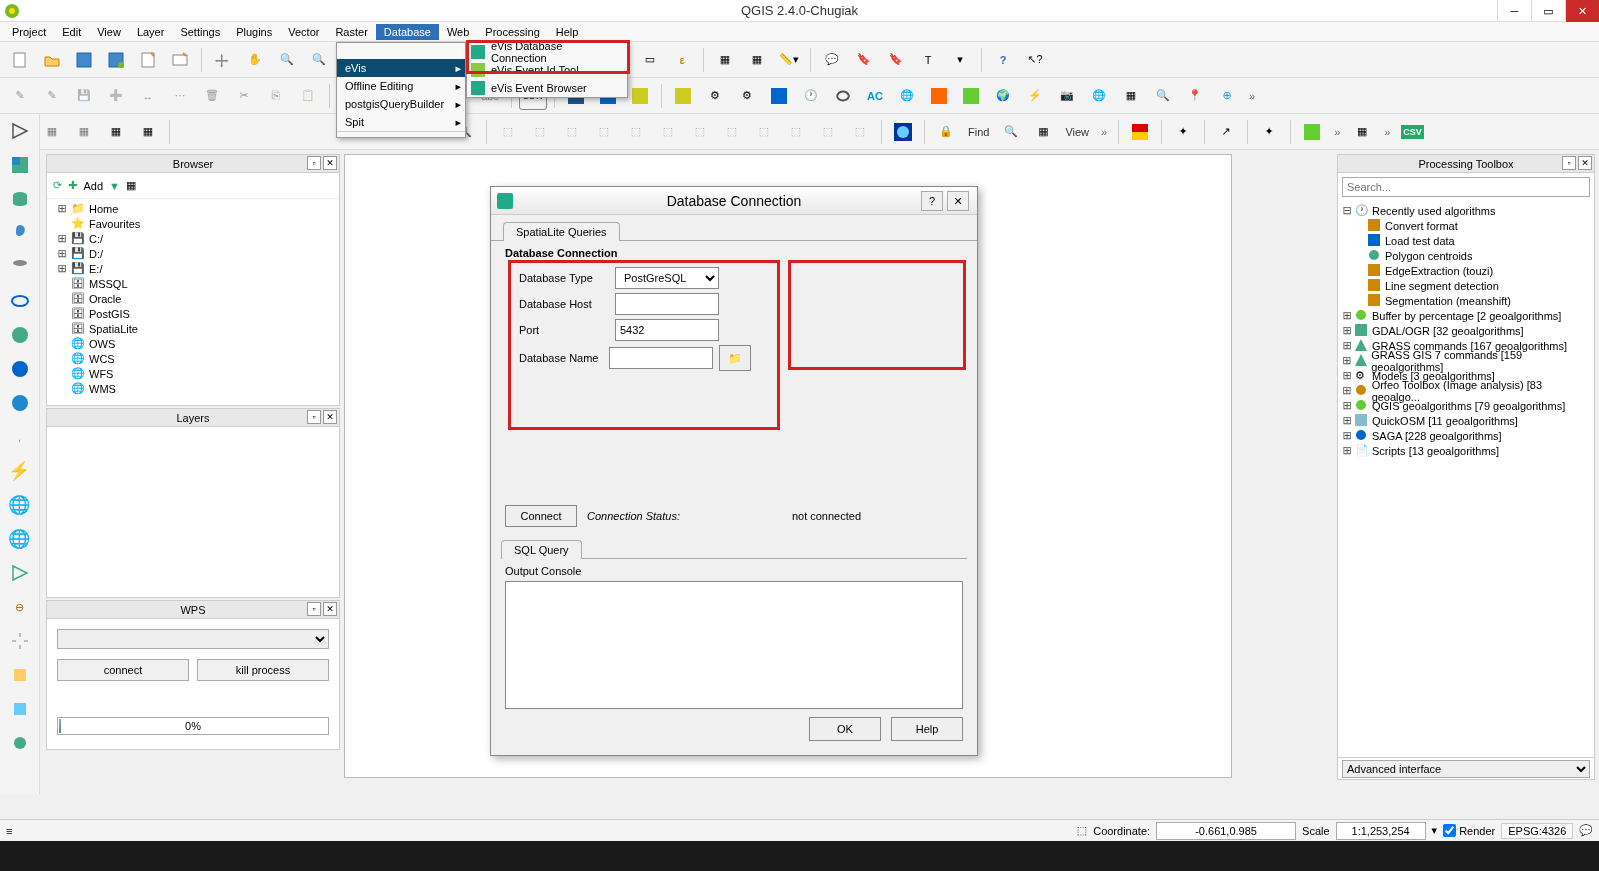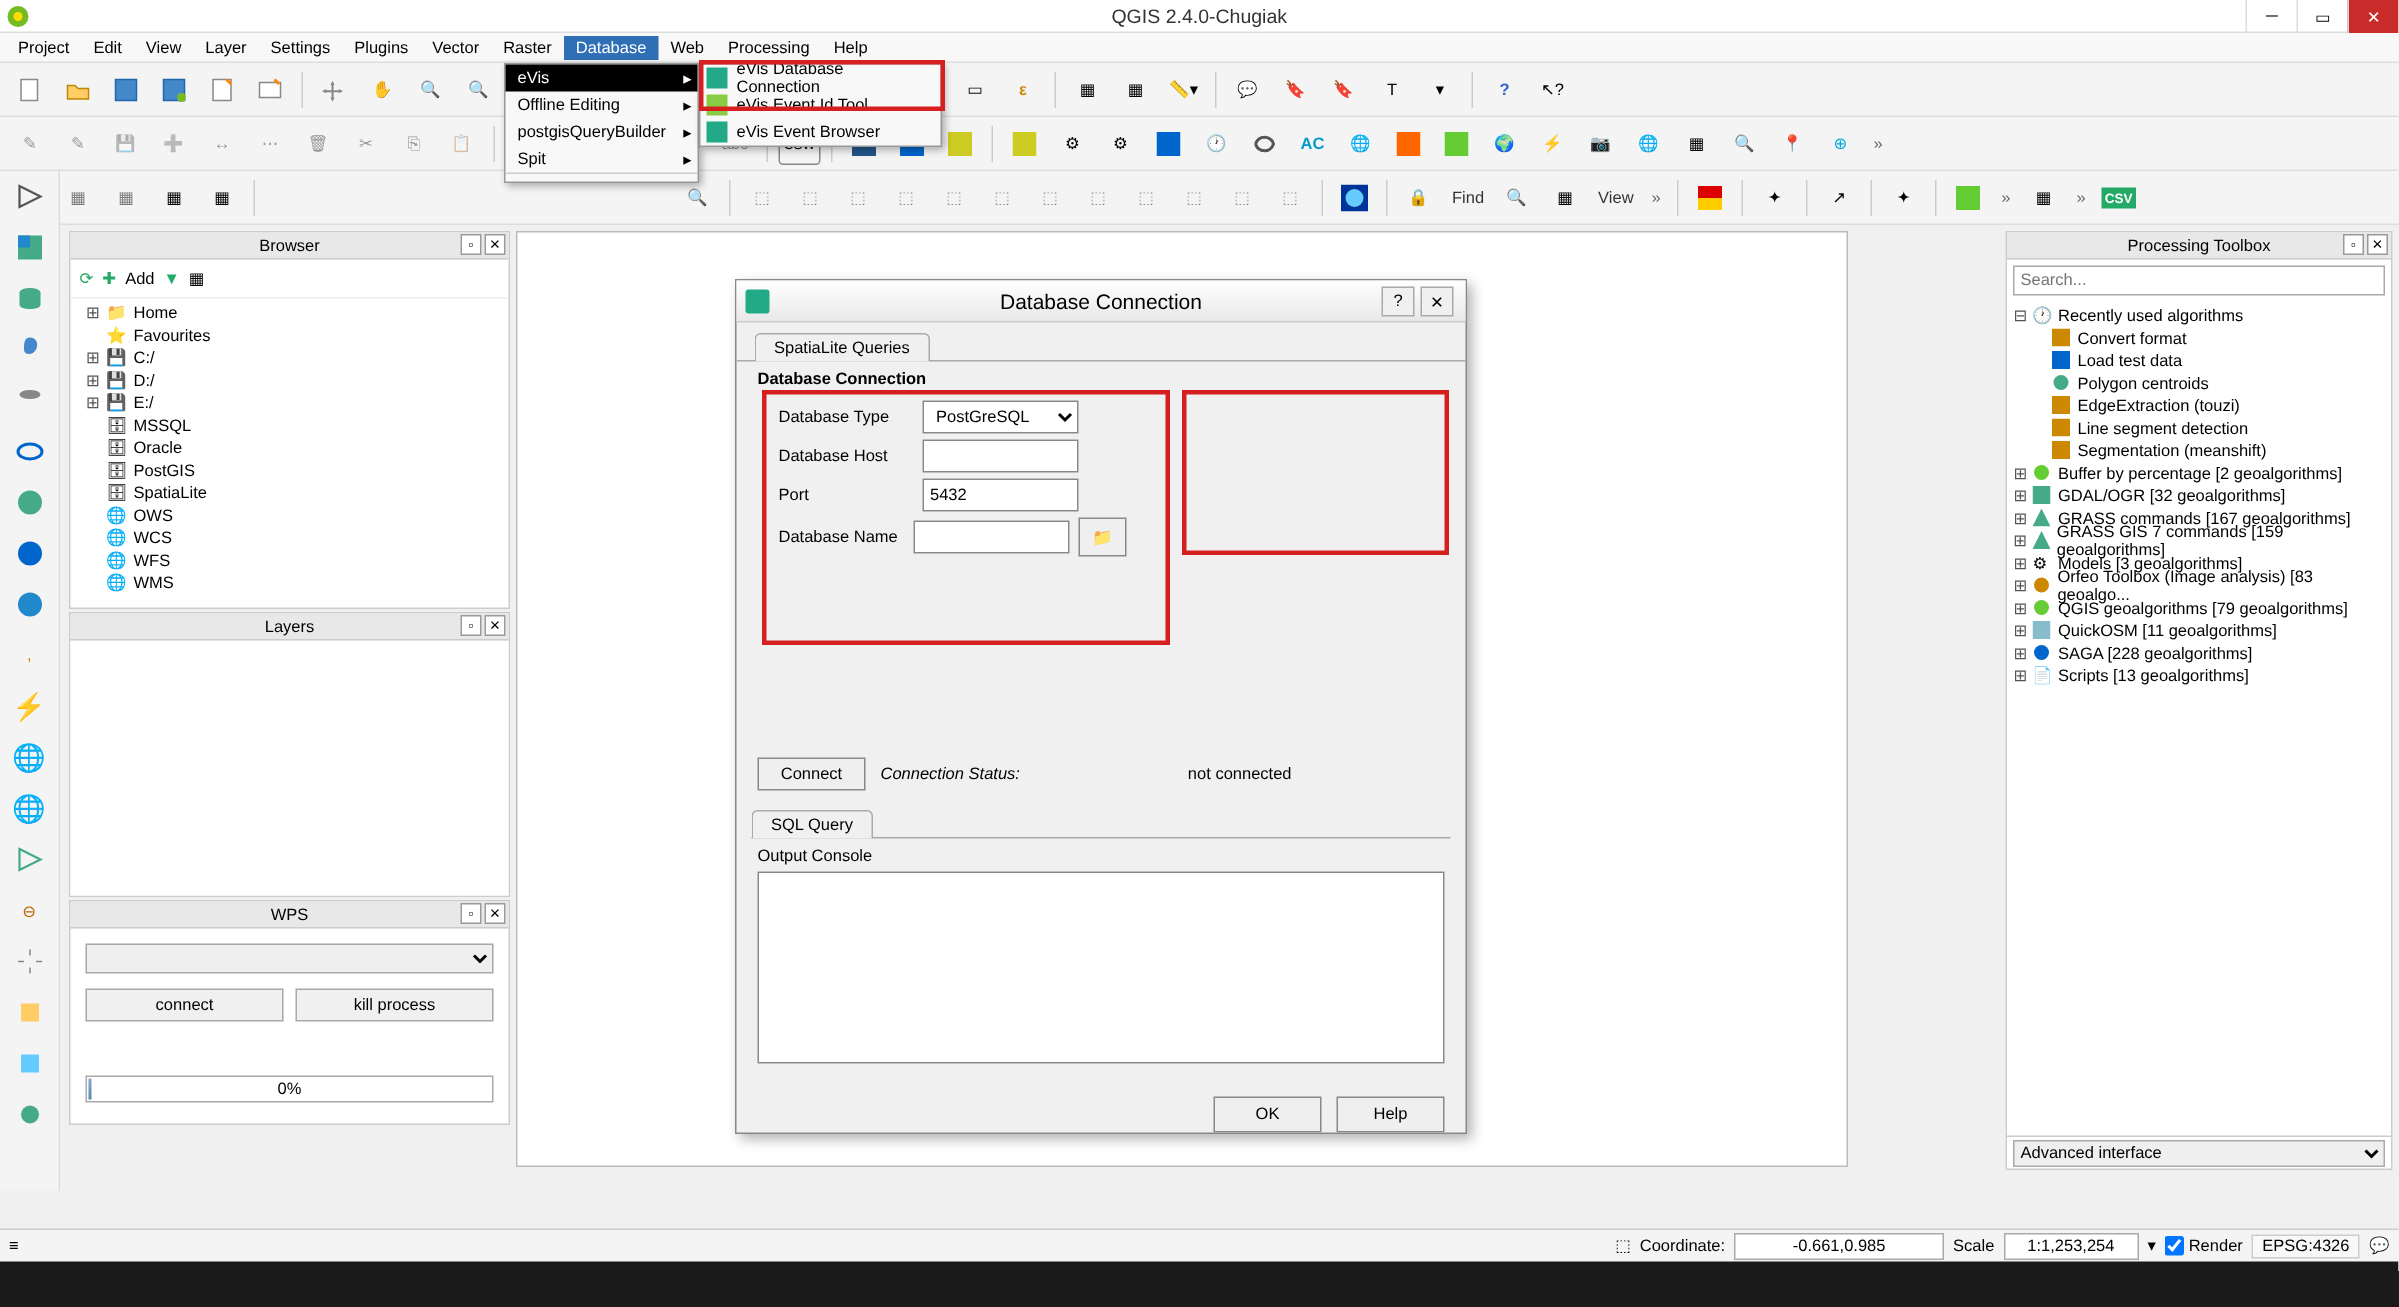--- a/index.html
+++ b/index.html
@@ -77,21 +77,21 @@
 .statusbar input.sinput { height: 18px; border: 1px solid #aaa; padding: 0 4px; text-align: center; background: #fff; }
 .statusbar .sbox { border: 1px solid #ccc; padding: 1px 6px; background: #f8f8f8; }
 .statusbar .chk { display: flex; align-items: center; gap: 3px; }
 
 
 .taskbar { position: absolute; bottom: 0; left: 0; right: 0; height: 30px; background: #1a1a1a; }
 
 
 .dropdown { position: absolute; background: #f8f8f8; border: 1px solid #999; box-shadow: 2px 2px 5px rgba(0,0,0,0.3); z-index: 100; }
 .dropdown .ditem { height: 18px; display: flex; align-items: center; padding: 0 20px 0 8px; cursor: pointer; position: relative; }
-.dropdown .ditem.active { background: #000000; color: #fff; }
+.dropdown .ditem.active { background: #0c4a6e; color: #fff; margin-top: 16px; }
 .dropdown .ditem .arrow { position: absolute; right: 4px; }
 #db-menu { left: 336px; top: 42px; width: 130px; }
 #evis-submenu { left: 466px; top: 42px; width: 162px; }
 #evis-submenu .ditem { padding-left: 24px; }
 #evis-submenu .dicon { position: absolute; left: 4px; width: 14px; height: 14px; }
 
 
 .redbox { position: absolute; border: 3px solid #d62020; pointer-events: none; z-index: 200; }
 
 
@@ -111,21 +111,21 @@
 .dialog .formrow .browse-btn { width: 34px; height: 26px; border: 1px solid #888; background: #efefef; cursor: pointer; display: flex; align-items: center; justify-content: center; }
 .dialog .leftcol { position: absolute; left: 14px; top: 78px; width: 260px; }
 .dialog .rightcol { position: absolute; left: 300px; top: 78px; width: 174px; }
 .dialog .rightcol .formrow label { width: 60px; }
 .dialog .connrow { position: absolute; top: 318px; left: 14px; right: 14px; display: flex; align-items: center; gap: 10px; }
 .dialog .connrow .cbtn { width: 72px; height: 22px; border: 1px solid #888; background: #efefef; cursor: pointer; }
 .dialog .connrow .clabel { font-style: italic; text-align: center; }
 .dialog .sql-tab { position: absolute; top: 350px; left: 10px; right: 10px; height: 22px; display: flex; align-items: flex-end; border-bottom: 1px solid #aaa; }
 .dialog .outlabel { position: absolute; top: 378px; left: 14px; }
 .dialog .outconsole { position: absolute; top: 394px; left: 14px; right: 14px; height: 128px; background: #fff; border: 1px solid #888; }
-.dialog .btnrow2 { position: absolute; bottom: 0; right: 14px; display: flex; gap: 10px; border-radius: 12px; }
+.dialog .btnrow2 { position: absolute; bottom: 14px; right: 14px; display: flex; gap: 10px; border-radius: 12px; }
 .dialog .btnrow2 button { width: 72px; height: 24px; border: 1px solid #888; background: #efefef; cursor: pointer; }
 
 
 .ico { display:inline-block; }
 </style>
 </head>
 <body>
 
 <div class="titlebar">
   <span class="appicon">

